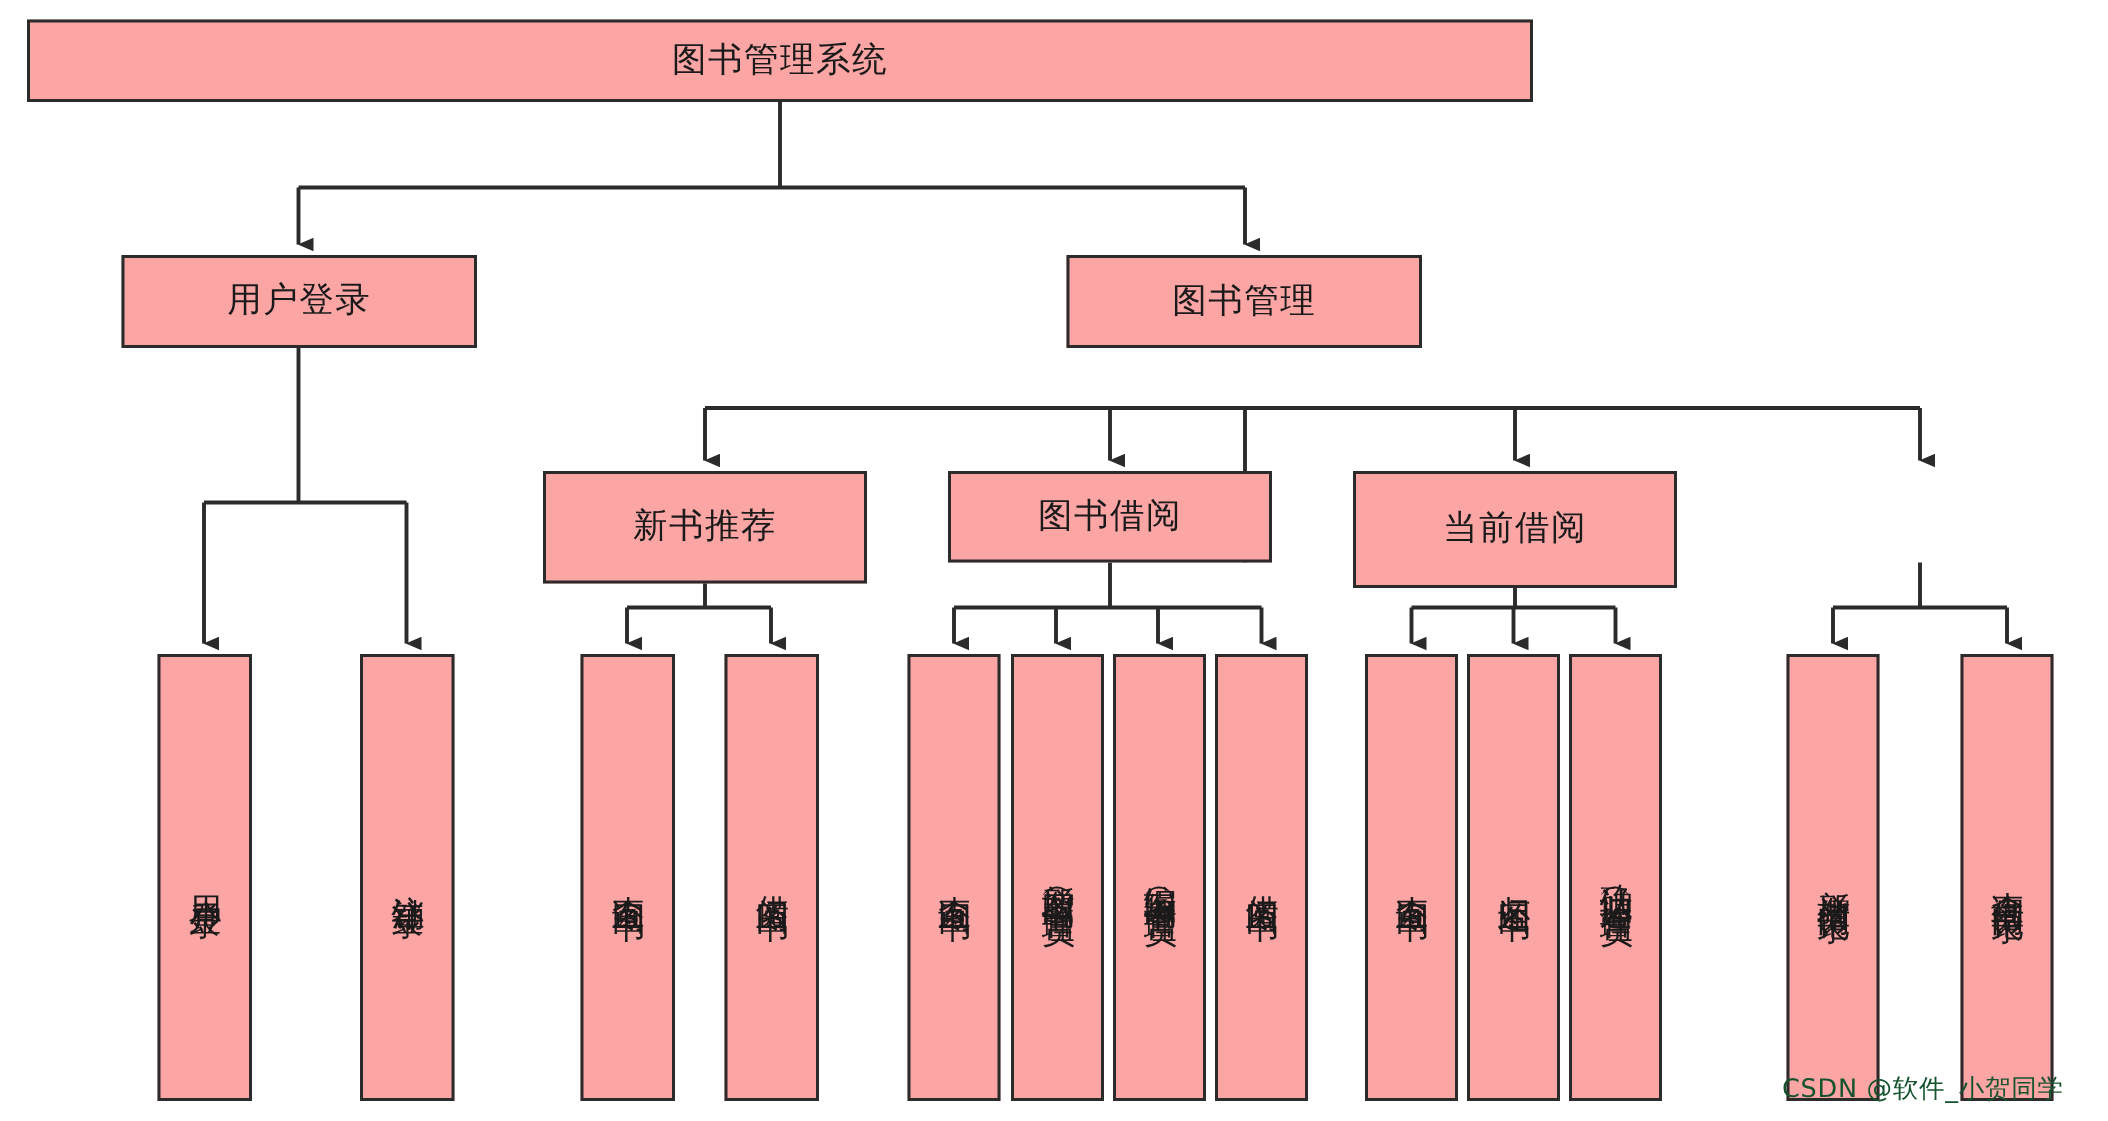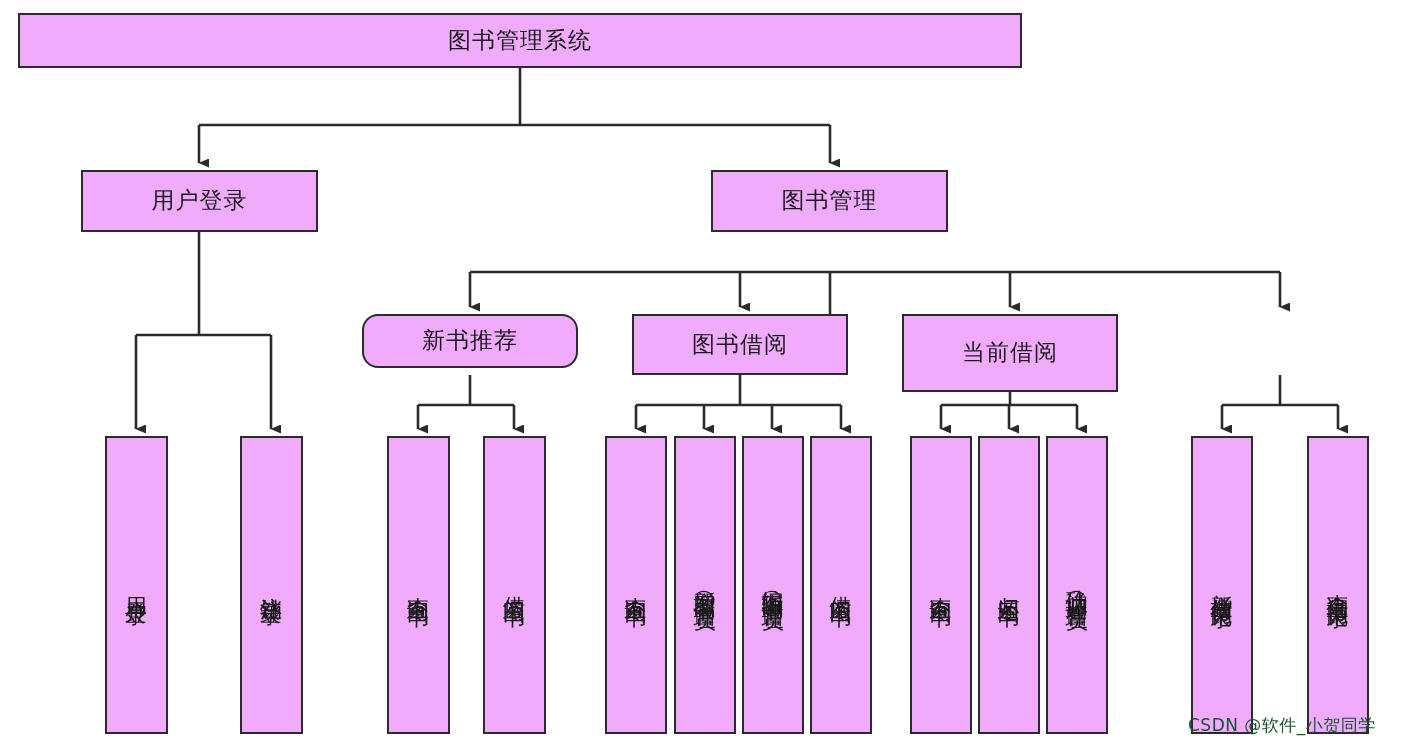--- a/index.html
+++ b/index.html
@@ -23,21 +23,21 @@
     position: absolute;
     left: 0;
     top: 0;
     width: 1405px;
     height: 747px;
     pointer-events: none;
   }
   .node {
     position: absolute;
     box-sizing: border-box;
-    background: #f0abfc;
+    background: #fca5a5;
     border: 2px solid #2b2b2b;
     display: flex;
     align-items: center;
     justify-content: center;
     color: #1a1a1a;
   }
   .node.horiz {
     font-size: 23px;
     letter-spacing: 1px;
     line-height: 1.1;
@@ -125,21 +125,21 @@
     <span>图书管理系统</span>
   </div>
 
   <div class="node horiz" style="left:81px; top:170px; width:237px; height:62px;">
     <span>用户登录</span>
   </div>
   <div class="node horiz" style="left:711px; top:170px; width:237px; height:62px;font-family:Liberation Serif, serif;">
     <span>图书管理</span>
   </div>
 
-  <div class="node horiz" style="left:362px; top:314px; width:216px; height:54px;border-radius:16px;">
+  <div class="node horiz" style="left:362px; top:314px; width:216px; height:75px;">
     <span>新书推荐</span>
   </div>
   <div class="node horiz" style="left:632px; top:314px; width:216px; height:61px;">
     <span>图书借阅</span>
   </div>
   <div class="node horiz" style="left:902px; top:314px; width:216px; height:78px;">
     <span>当前借阅</span>
   </div>
 
   <div class="node leaf" style="left:105px; top:436px; width:63px; height:298px;">

